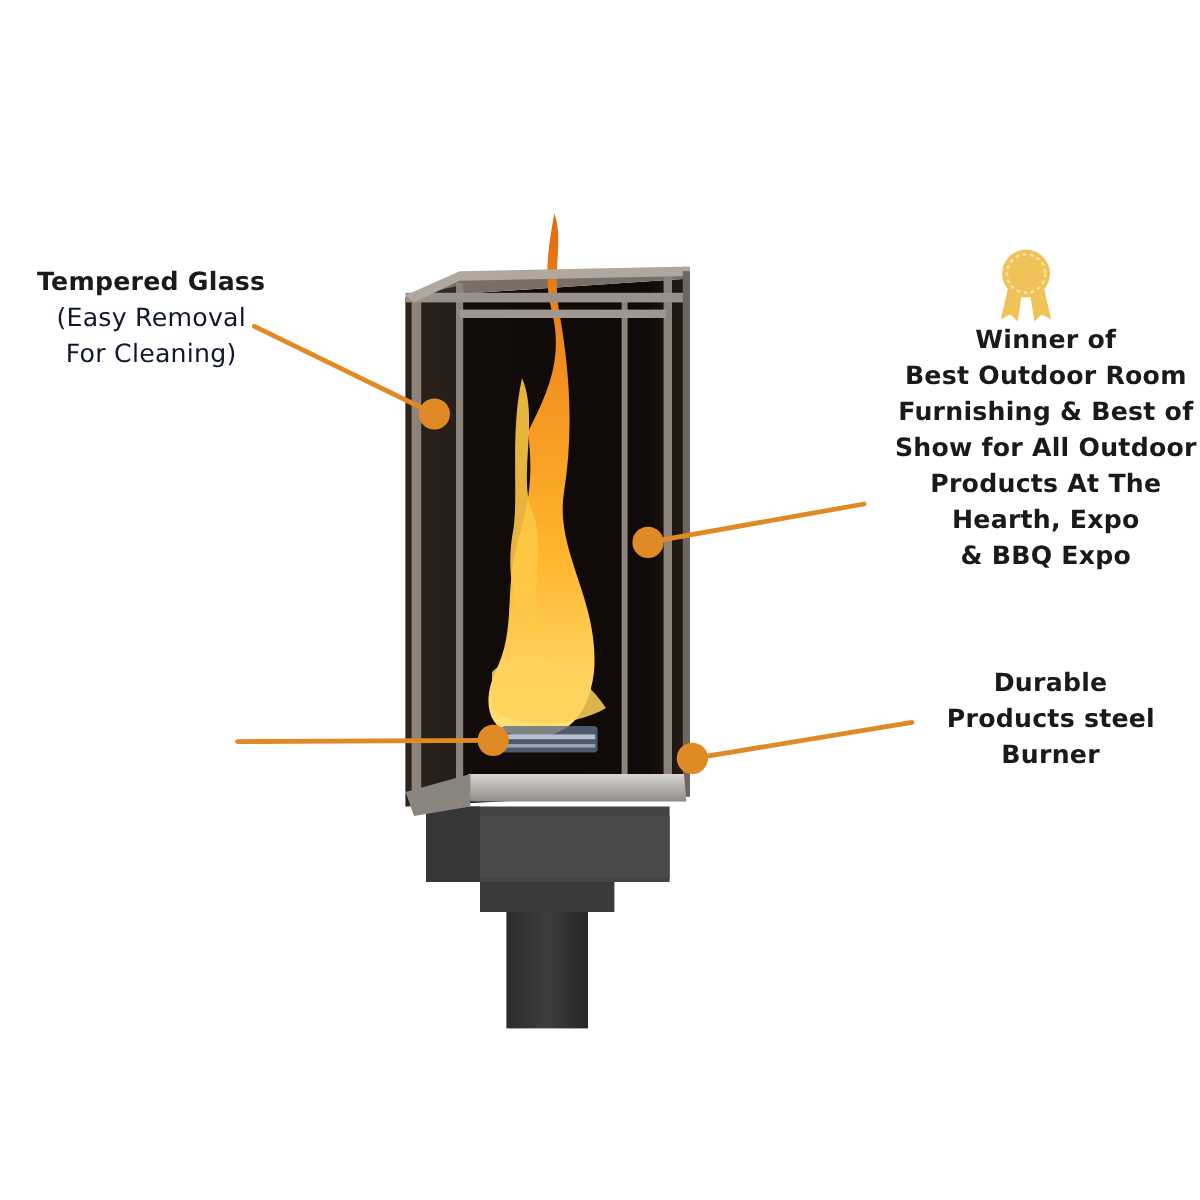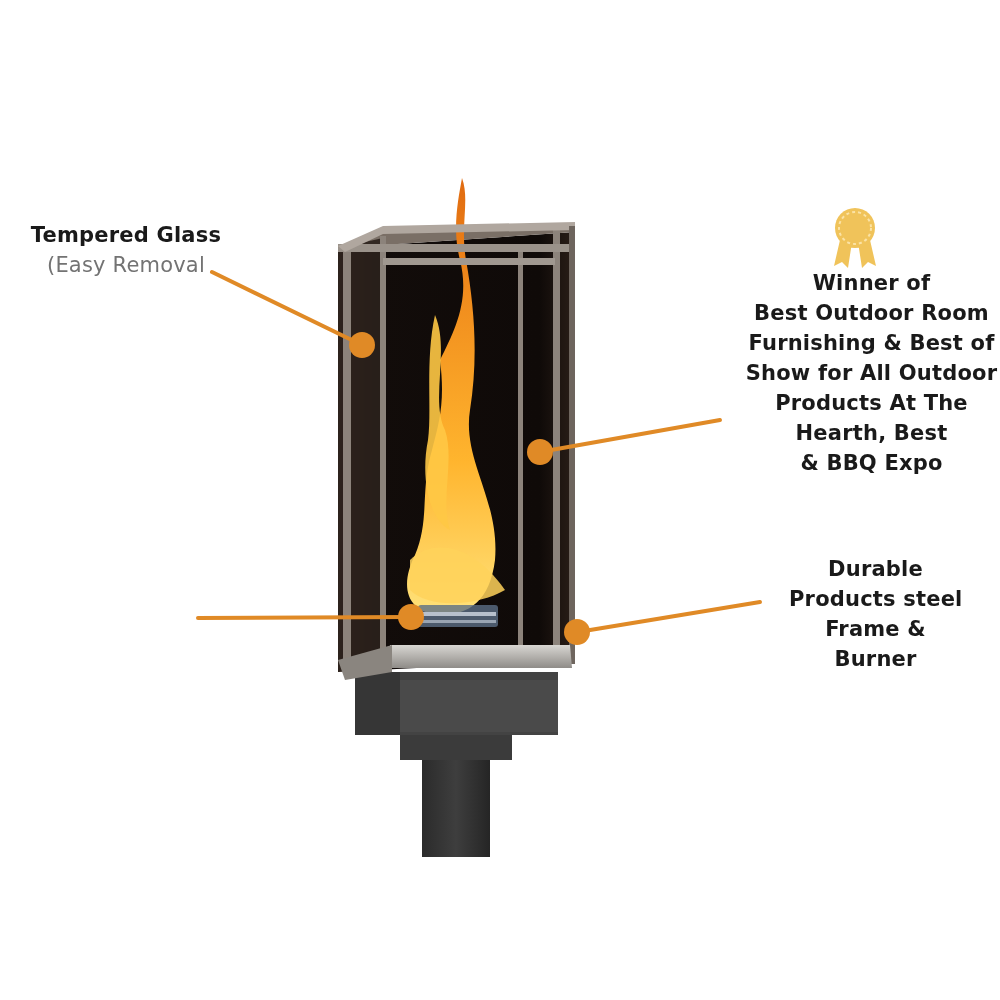--- a/index.html
+++ b/index.html
@@ -1,20 +1,20 @@
 <!DOCTYPE html>
 <html><head>
 <meta charset="utf-8">
 <style>
   html, body { margin: 0; padding: 0; background: #ffffff; }
   body { width: 1000px; height: 1000px; position: relative; overflow: hidden; font-family: "DejaVu Sans", sans-serif; }
   .stage { position: absolute; left: 0; top: 0; width: 1000px; height: 1000px; }
   .label { position: absolute; color: #1a1a1a; text-align: center; font-weight: 600; font-size: 21px; line-height: 30px; letter-spacing: 0.2px; }
   .label .line { display: block; white-space: nowrap; padding-left: 27px; }
-  .label .sub { font-weight: 400; color: #737373; }
+  .label .sub { font-weight: 400; color: #0f172a; }
   svg.art { position: absolute; left: 0; top: 0; }
 </style>
 </head>
 <body>
 
 <div class="stage">
 
   <svg class="art" width="1000" height="1000" viewBox="0 0 1000 1000">
     <defs>
       <linearGradient id="flameGrad" x1="0" y1="1" x2="0" y2="0">
@@ -99,33 +99,33 @@
       <polygon points="840,240 834,266 842,262 848,268 852,242" fill="#F0C35A"></polygon>
       <polygon points="858,242 862,268 868,262 876,266 870,240" fill="#F0C35A"></polygon>
       <circle cx="855" cy="228" r="20" fill="#F0C35A"></circle>
       <circle cx="855" cy="228" r="16" fill="none" stroke="#fbe3a6" stroke-width="2" stroke-dasharray="3 3"></circle>
     </g>
   </svg>
 
   <div class="label" style="left:0px; top:220px; width:225px;">
     <span class="line">Tempered Glass</span>
     <span class="line sub">(Easy Removal</span>
+    <span class="line sub">For Cleaning)</span>
   </div>
 
   <div class="label" style="left:718px; top:268px; width:280px;">
     <span class="line">Winner of</span>
     <span class="line">Best Outdoor Room</span>
     <span class="line">Furnishing &amp; Best of</span>
     <span class="line">Show for All Outdoor</span>
     <span class="line">Products At The</span>
-    <span class="line">Hearth, Best</span>
+    <span class="line">Hearth, Expo</span>
     <span class="line">&amp; BBQ Expo</span>
   </div>
 
 
   <div class="label" style="left:762px; top:554px; width:200px;">
     <span class="line">Durable</span>
     <span class="line">Products steel</span>
-    <span class="line">Frame &amp;</span>
     <span class="line">Burner</span>
   </div>
 
 </div>
 
 </body></html>

